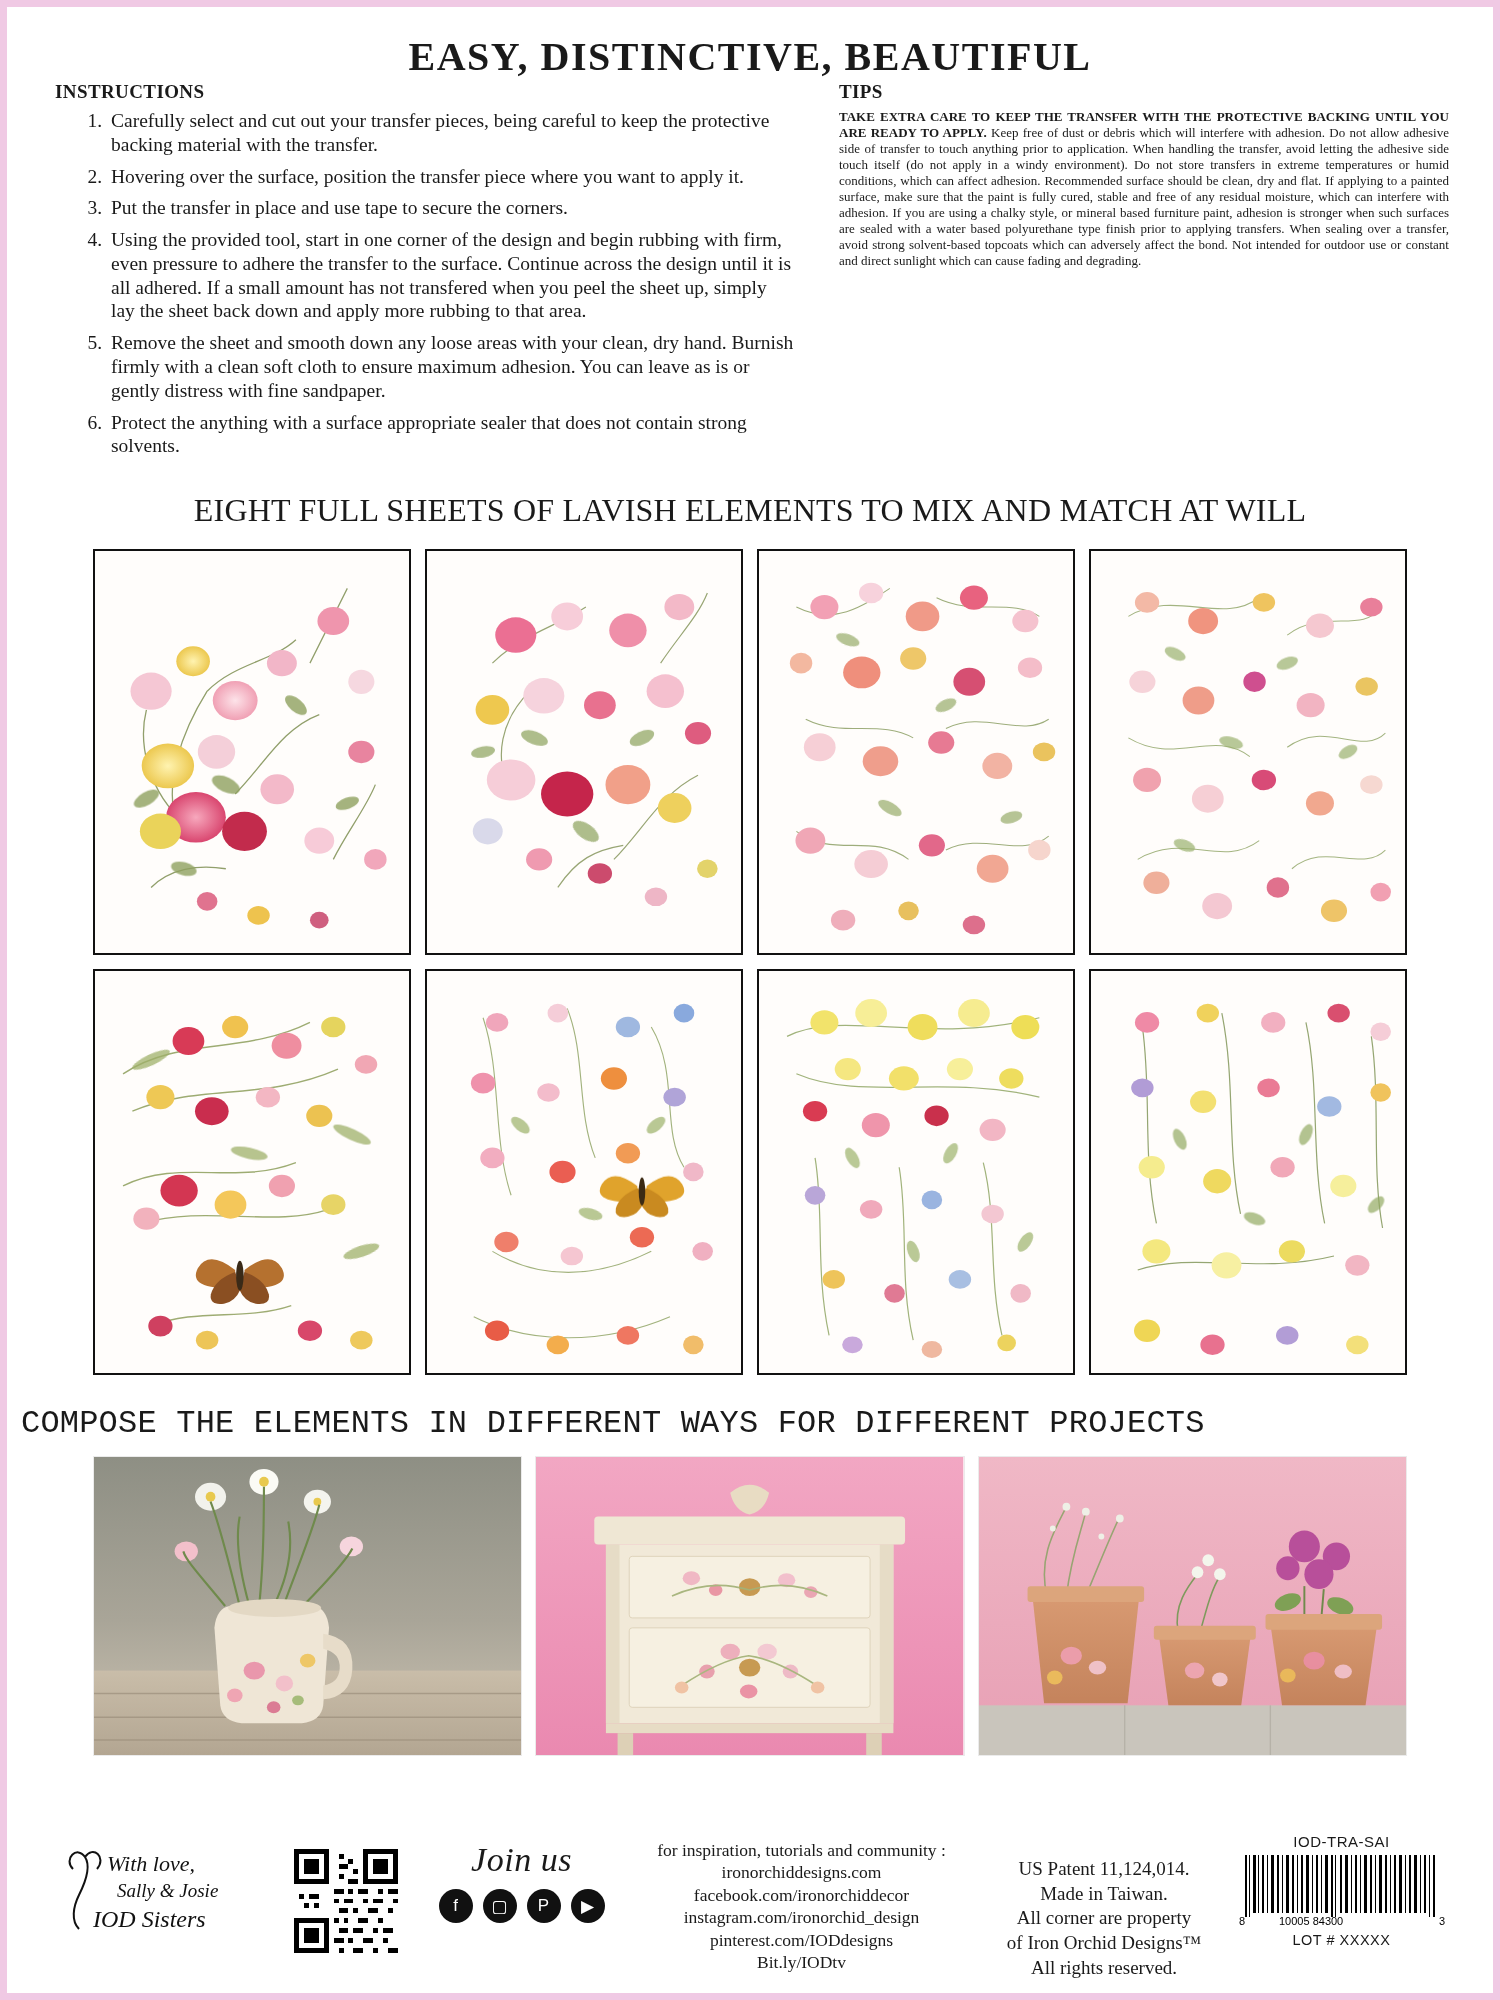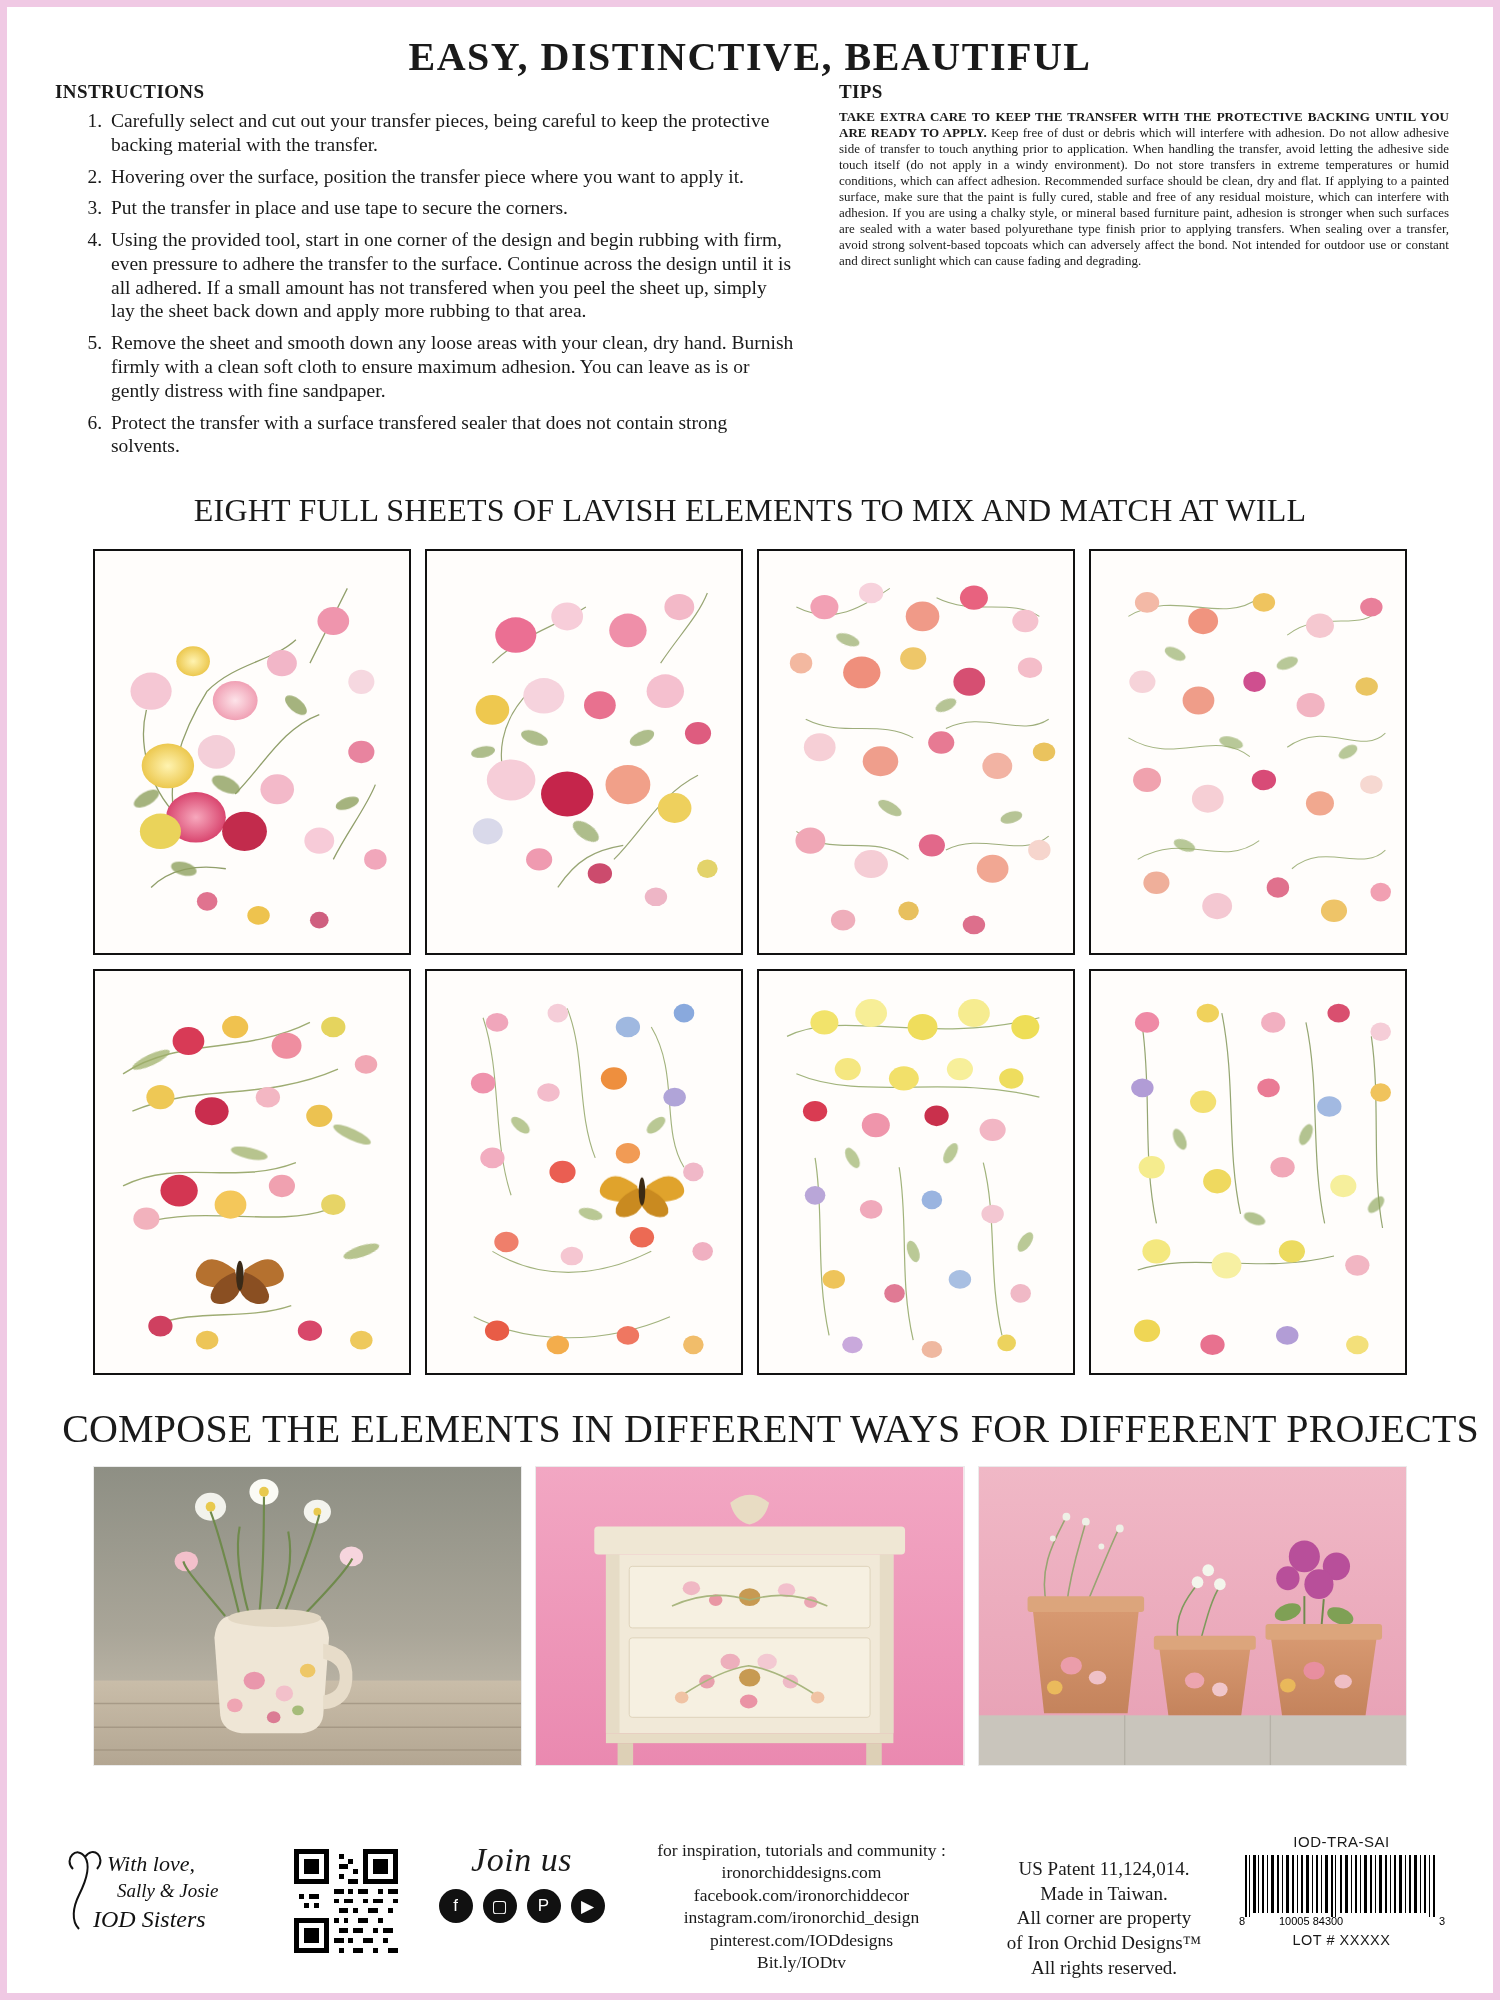--- a/index.html
+++ b/index.html
@@ -67,24 +67,25 @@
 
   
   .band-title{
     text-align:center;
     font-size:32px;
     letter-spacing:0.2px;
     margin:26px 0 20px 0;
     font-family:"Liberation Serif", serif;
   }
   .band-title2{
-    text-align:right;
-    font-size:40px;
+    text-align:left;
+    font-size:32px;
     letter-spacing:0.2px;
     margin:30px 0 14px 0;
+    font-family:Liberation Mono, monospace;
   }
 
   
   .sheets{
     display:grid;
     grid-template-columns:repeat(4, 1fr);
     gap:14px;
     padding:0 72px;
     box-sizing:border-box;
   }
@@ -172,21 +173,21 @@
 
   <div class="cols">
     <div class="col-left">
       <div class="sec-title">INSTRUCTIONS</div>
       <ol class="instr">
         <li>Carefully select and cut out your transfer pieces, being careful to keep the protective backing material with the transfer.</li>
         <li>Hovering over the surface, position the transfer piece where you want to apply it.</li>
         <li>Put the transfer in place and use tape to secure the corners.</li>
         <li>Using the provided tool, start in one corner of the design and begin rubbing with firm, even pressure to adhere the transfer to the surface. Continue across the design until it is all adhered. If a small amount has not transfered when you peel the sheet up, simply lay the sheet back down and apply more rubbing to that area.</li>
         <li>Remove the sheet and smooth down any loose areas with your clean, dry hand. Burnish firmly with a clean soft cloth to ensure maximum adhesion. You can leave as is or gently distress with fine sandpaper.</li>
-        <li>Protect the transfer with a surface transfered sealer that does not contain strong solvents.</li>
+        <li>Protect the anything with a surface appropriate sealer that does not contain strong solvents.</li>
       </ol>
     </div>
     <div class="col-right">
       <div class="sec-title">TIPS</div>
       <div class="tips-body"><b>TAKE EXTRA CARE TO KEEP THE TRANSFER WITH THE PROTECTIVE BACKING UNTIL YOU ARE READY TO APPLY.</b><span> Keep free of dust or debris which will interfere with adhesion. Do not allow adhesive side of transfer to touch anything prior to application. When handling the transfer, avoid letting the adhesive side touch itself (do not apply in a windy environment). Do not store transfers in extreme temperatures or humid conditions, which can affect adhesion. Recommended surface should be clean, dry and flat. If applying to a painted surface, make sure that the paint is fully cured, stable and free of any residual moisture, which can interfere with adhesion. If you are using a chalky style, or mineral based furniture paint, adhesion is stronger when such surfaces are sealed with a water based polyurethane type finish prior to applying transfers. When sealing over a transfer, avoid strong solvent-based topcoats which can adversely affect the bond. Not intended for outdoor use or constant and direct sunlight which can cause fading and degrading.</span></div>
     </div>
   </div>
 
   <div class="band-title">EIGHT FULL SHEETS OF LAVISH ELEMENTS TO MIX AND MATCH AT WILL</div>
 

